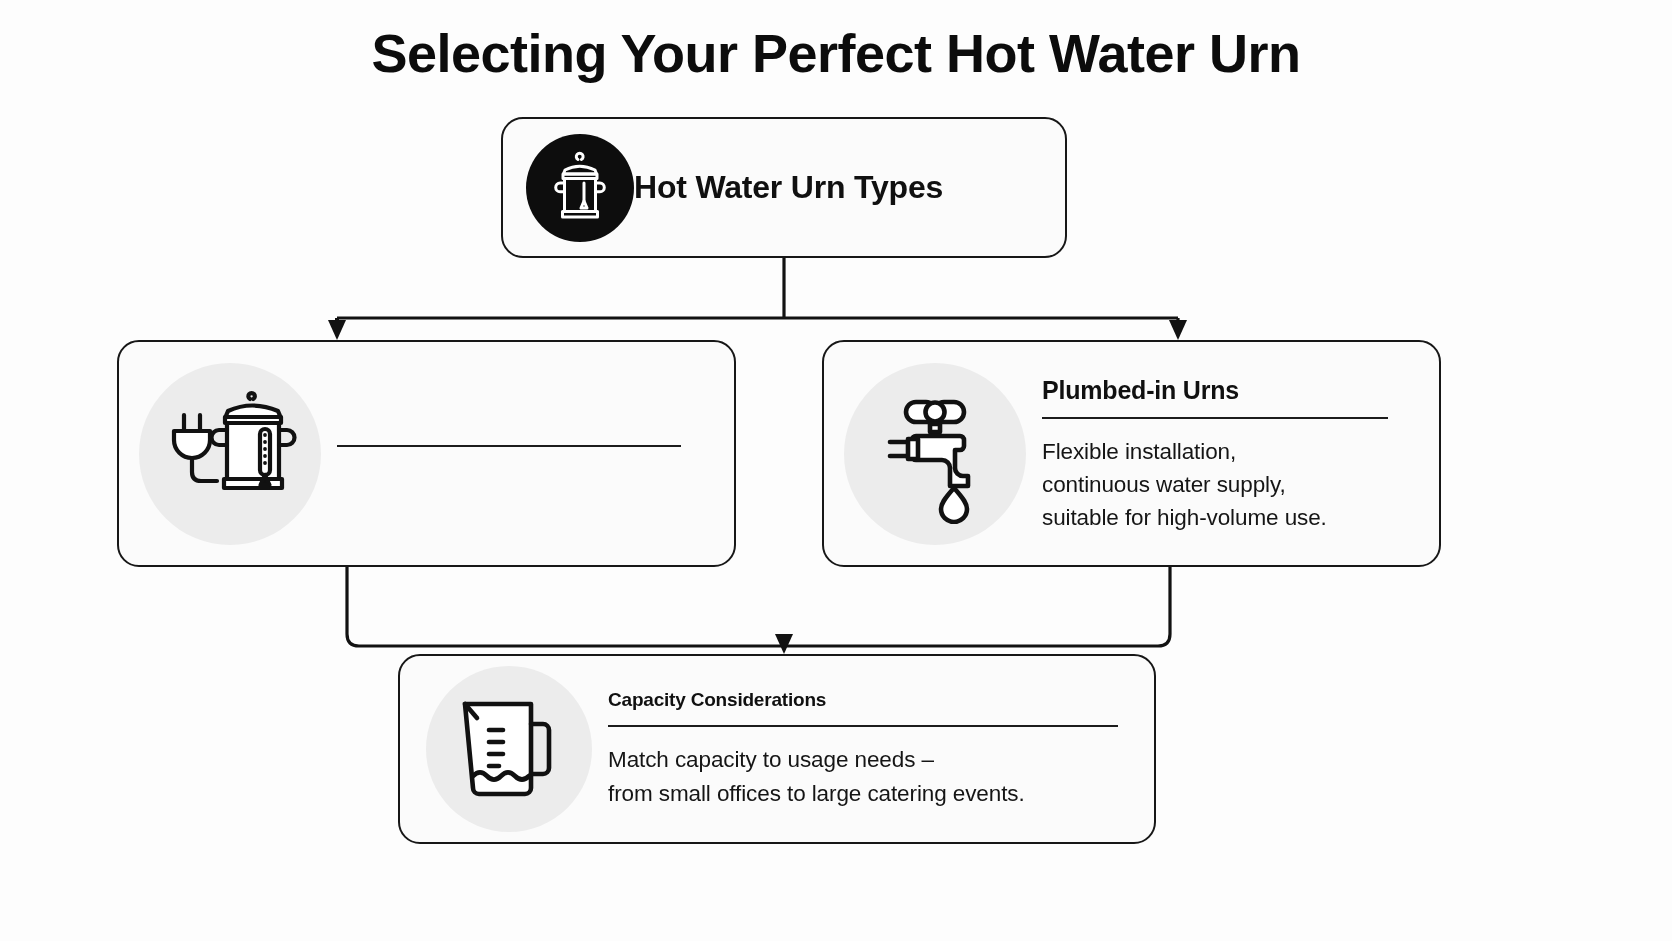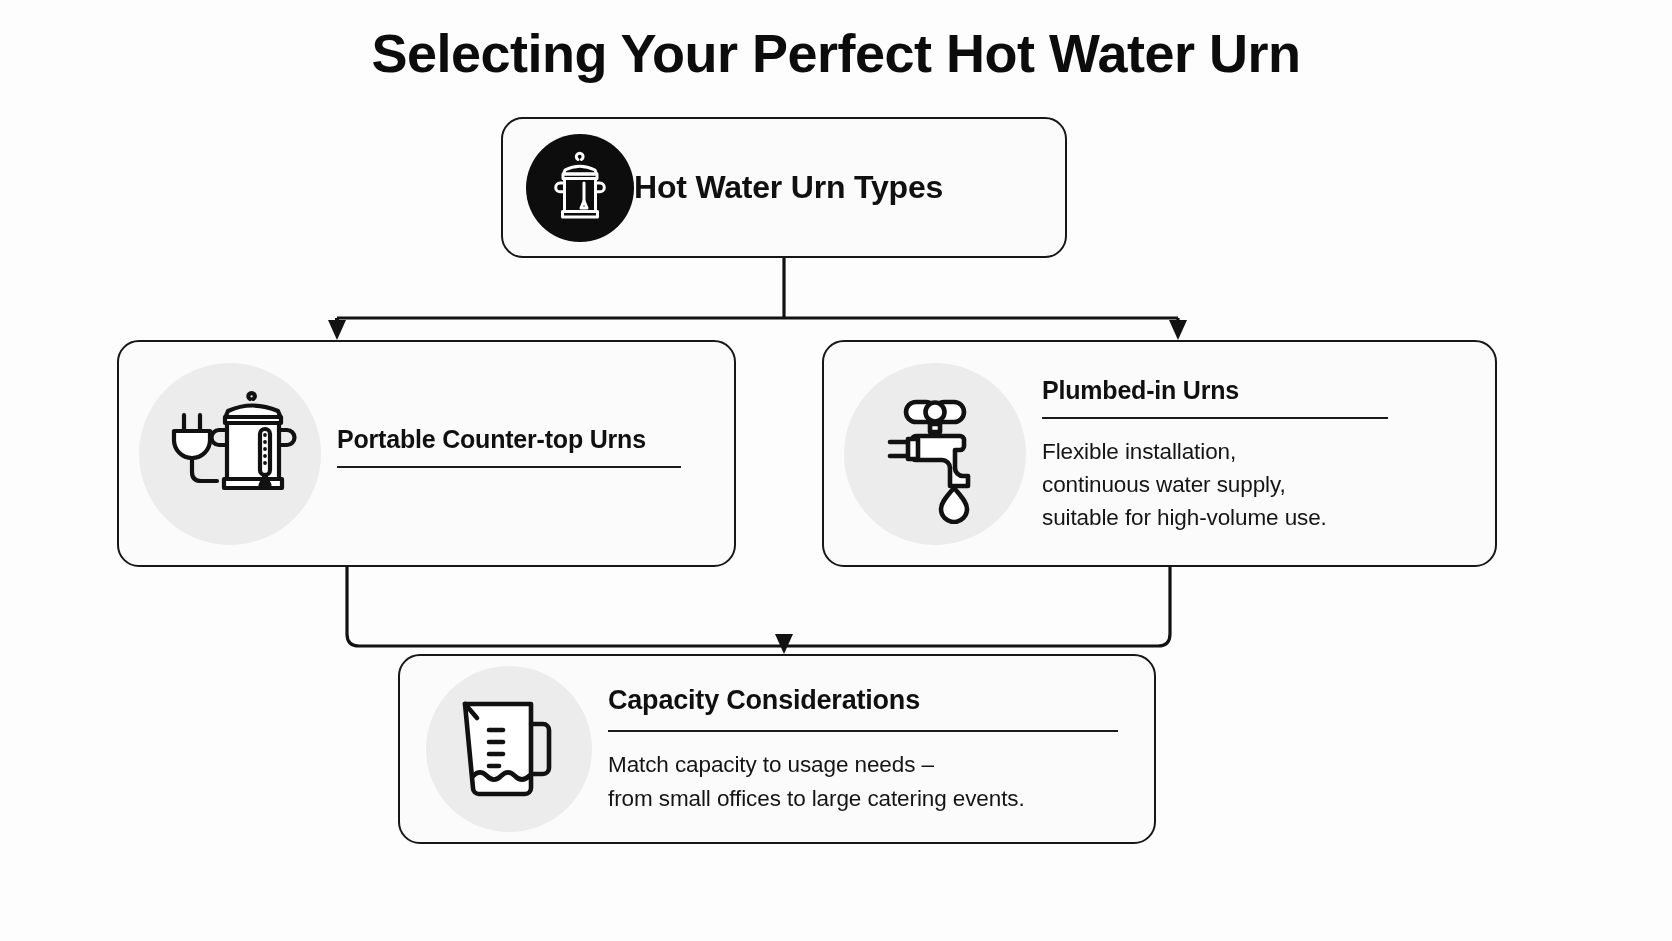--- a/index.html
+++ b/index.html
@@ -77,21 +77,21 @@
   #left-card {
     left: 117px;
     top: 340px;
     width: 619px;
     height: 227px;
   }
 
   #right-card {
     left: 822px;
     top: 340px;
-    width: 675px;
+    width: 619px;
     height: 227px;
   }
 
   #bottom-card {
     left: 398px;
     top: 654px;
     width: 758px;
     height: 190px;
   }
 
@@ -124,21 +124,21 @@
     font-size: 25px;
     font-weight: 700;
     color: #101010;
     letter-spacing: -0.2px;
     white-space: nowrap;
     margin-bottom: 12px;
     margin-top: 2px;
   }
 
   #bottom-card .card-heading {
-    font-size: 27px;
+    font-size: 19px;
     margin-bottom: 14px;
   }
 
   .rule {
     height: 2px;
     background: #1c1c1c;
     margin-bottom: 16px;
   }
 
   #left-card .rule { width: 344px; }
@@ -244,21 +244,20 @@
             <circle cx="110" cy="47" r="1.9"></circle>
             <circle cx="110" cy="54" r="1.9"></circle>
             <circle cx="110" cy="61" r="1.9"></circle>
             <circle cx="110" cy="68" r="1.9"></circle>
             <circle cx="110" cy="75" r="1.9"></circle>
           </g>
         </g>
       </svg>
     </div>
     <div class="card-body">
-      <div class="card-heading">Portable Counter-top Urns</div>
       <div class="rule"></div>
     </div>
   </div>
 
   <div class="card" id="right-card">
     <div class="icon-circle">
       <svg width="150" height="140" viewBox="0 0 150 140" aria-hidden="true">
         <g stroke="#111111" stroke-width="4.6" fill="#ffffff" stroke-linecap="round" stroke-linejoin="round">
 
           <path d="M66 18 a10 10 0 0 1 0 20 h-10 a10 10 0 0 1 0 -20 Z"></path>

